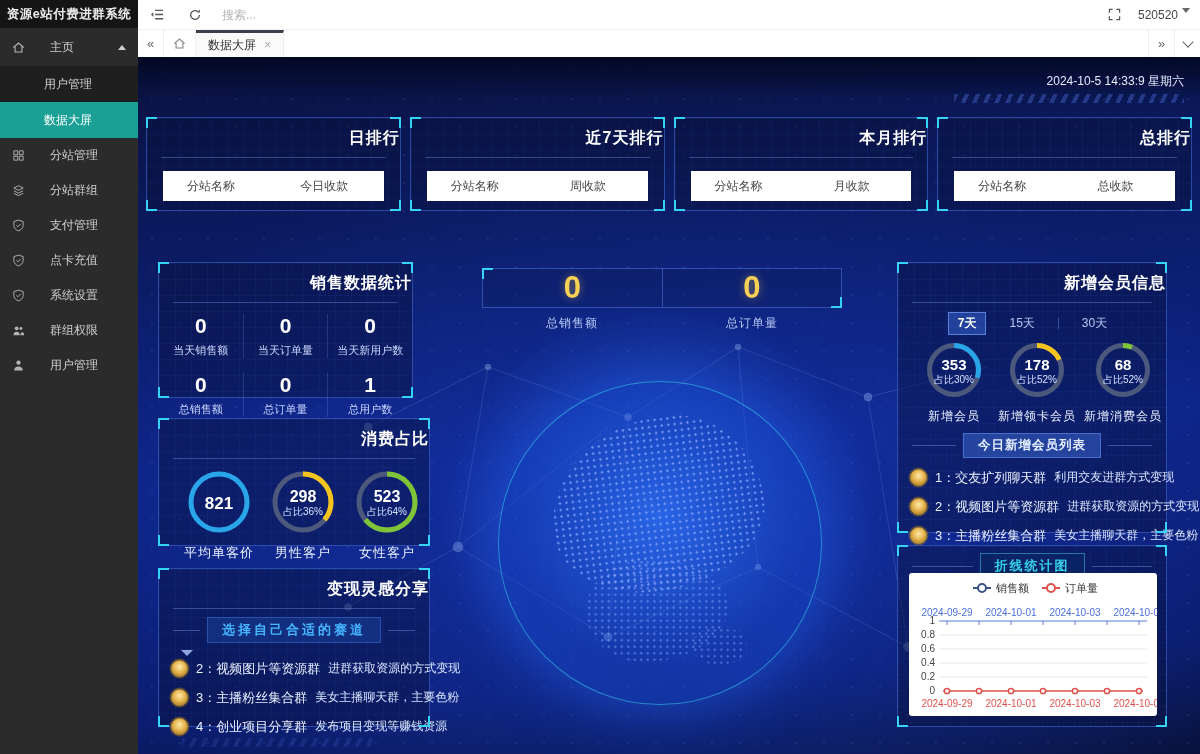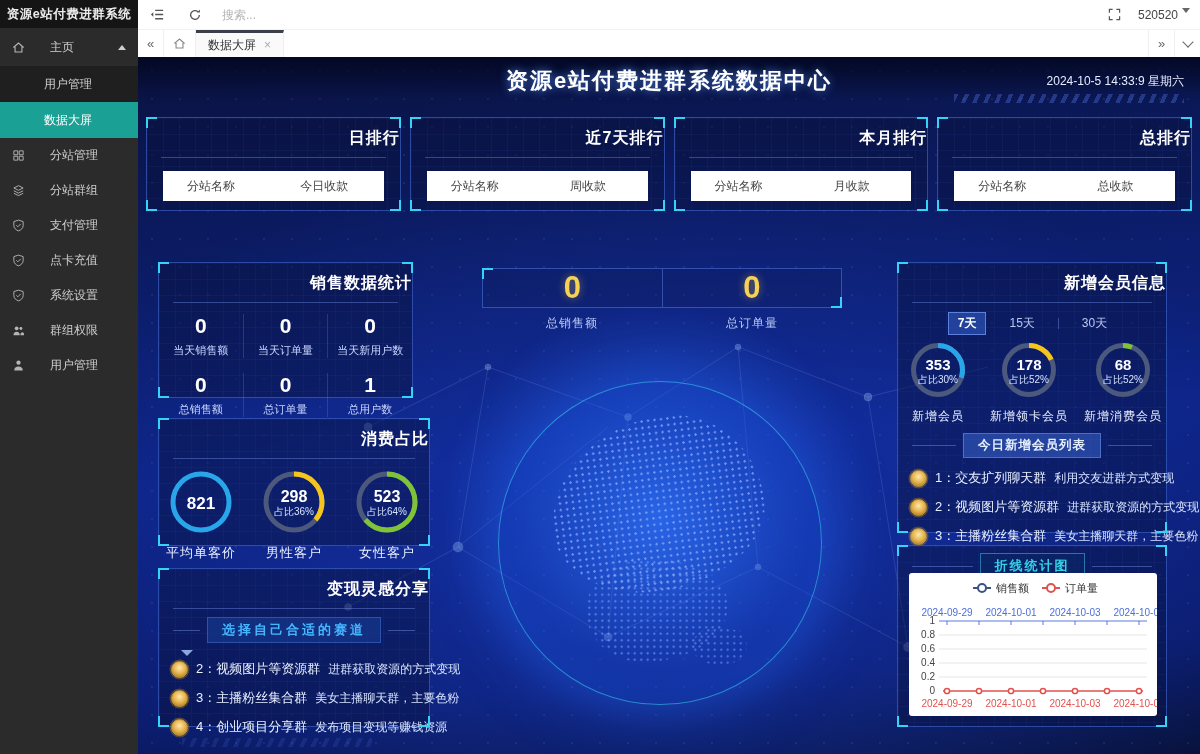--- a/index.html
+++ b/index.html
@@ -74,39 +74,39 @@
   .p-inspire{position:absolute;left:20px;top:511px;width:272px;height:159px}
   .p-members{position:absolute;left:759px;top:205px;width:270px;height:271px}
   .p-chart{position:absolute;left:759px;top:488px;width:270px;height:182px}
 
   .stat-row{display:flex;margin-top:11px}
   .stat{flex:1;text-align:center;position:relative}
   .stat+.stat{border-left:1px solid rgba(130,160,255,.22)}
   .stat .v{font-size:21px;font-weight:bold;color:#fff}
   .stat .l{font-size:11px;color:#c9d6ff;margin-top:5px}
 
-  .rings-row{display:flex;justify-content:space-between;margin-top:10px}
+  .rings-row{display:flex;justify-content:flex-end;margin-top:10px}
   .ring-cell{text-align:center;width:84px}
   .ringwrap{position:relative;display:inline-block}
   .ring-c{position:absolute;inset:0;display:flex;flex-direction:column;align-items:center;justify-content:center}
   .ring-c .rv{font-size:16px;font-weight:bold;color:#fff;line-height:1.05}
   .ring-c .rp{font-size:10px;color:#d4e2ff}
   .ring-label{font-size:13px;color:#e9f0ff;margin-top:5px;letter-spacing:1px}
   .track{fill:none;stroke:#4c587c;stroke-width:5}
   .arc{fill:none;stroke-width:5;stroke-linecap:butt}
 
   .badge-line{display:flex;align-items:center;gap:7px;margin:8px 14px 0}
   .badge-line .ln{flex:1;height:1px;background:rgba(140,170,255,.38)}
   .badge{padding:3px 14px;font-size:13px;font-weight:bold;letter-spacing:3px;color:#46b6ff;
     background:rgba(25,62,150,.55);border:1px solid rgba(85,145,255,.35)}
   .badge.light{color:#e3eeff;letter-spacing:1px;font-size:12.5px;background:rgba(62,105,210,.5);border-color:rgba(120,165,255,.45)}
   .badge.cyan{color:#35d0e8;letter-spacing:2px;background:rgba(10,40,100,.6);border-color:rgba(70,200,240,.5)}
   .tri-dn{width:0;height:0;border-left:6px solid transparent;border-right:6px solid transparent;border-top:6px solid #8ea6e0;margin:7px 0 0 22px}
 
-  .litem{display:flex;align-items:center;margin:11px 12px 0;gap:8px}
+  .litem{display:flex;margin:11px 12px 0;gap:8px}
   .litem .nm{font-size:13px;color:#eaf1ff;white-space:nowrap}
   .litem .ds{margin-left:auto;font-size:12px;color:#d8e4ff;white-space:nowrap}
   .medal{flex:0 0 17px;width:17px;height:17px;border-radius:50%;
     background:radial-gradient(circle at 50% 38%,#ffe9a8,#e2b04a 52%,#97701f 95%);
     border:1px solid #c79a35;box-shadow:0 0 0 1.5px rgba(150,110,30,.55)}
 
   .mtabs{display:flex;align-items:center;justify-content:center;gap:14px;margin-top:9px}
   .mtab{font-size:12px;color:#b9c8f0;cursor:pointer;padding:2px 9px}
   .mtab.active{background:rgba(52,96,200,.55);border:1px solid rgba(125,165,255,.65);color:#fff;font-weight:bold}
   .msep{width:1px;height:11px;background:rgba(140,165,255,.35)}
@@ -263,21 +263,20 @@
         <circle cx="40" cy="300" r="3.5"></circle>
       <circle cx="150" cy="240" r="5"></circle>
         <circle cx="300" cy="330" r="4"></circle>
         <circle cx="450" cy="260" r="3"></circle>
       <circle cx="600" cy="340" r="4.5"></circle>
         <circle cx="700" cy="280" r="3"></circle>
     </g>
   </svg>
 
   <div class="dhead">
-    <div class="dtitle">资源e站付费进群系统数据中心</div>
     <div class="ddate">2024-10-5 14:33:9 星期六</div>
   </div>
   <div class="stripes st-hd"></div>
   <div class="stripes st-bl"></div>
 
   <div class="rank-row">
     <div class="panel rank">
       <i class="cn tl"></i>
         <i class="cn tr"></i>
         <i class="cn bl"></i>

